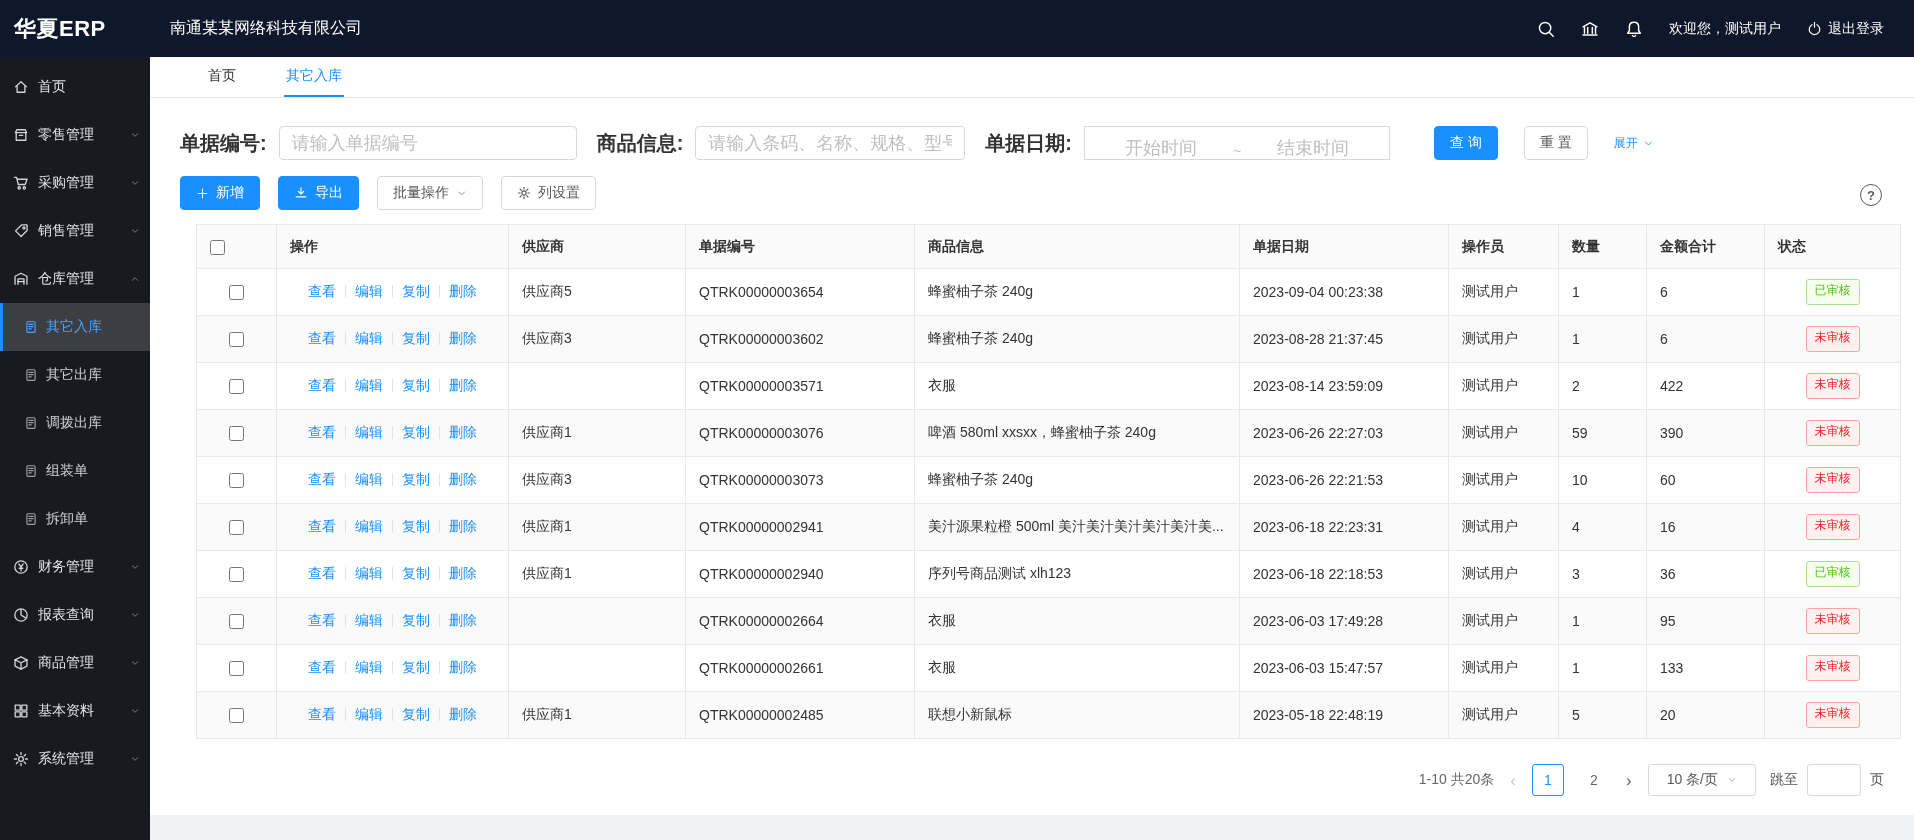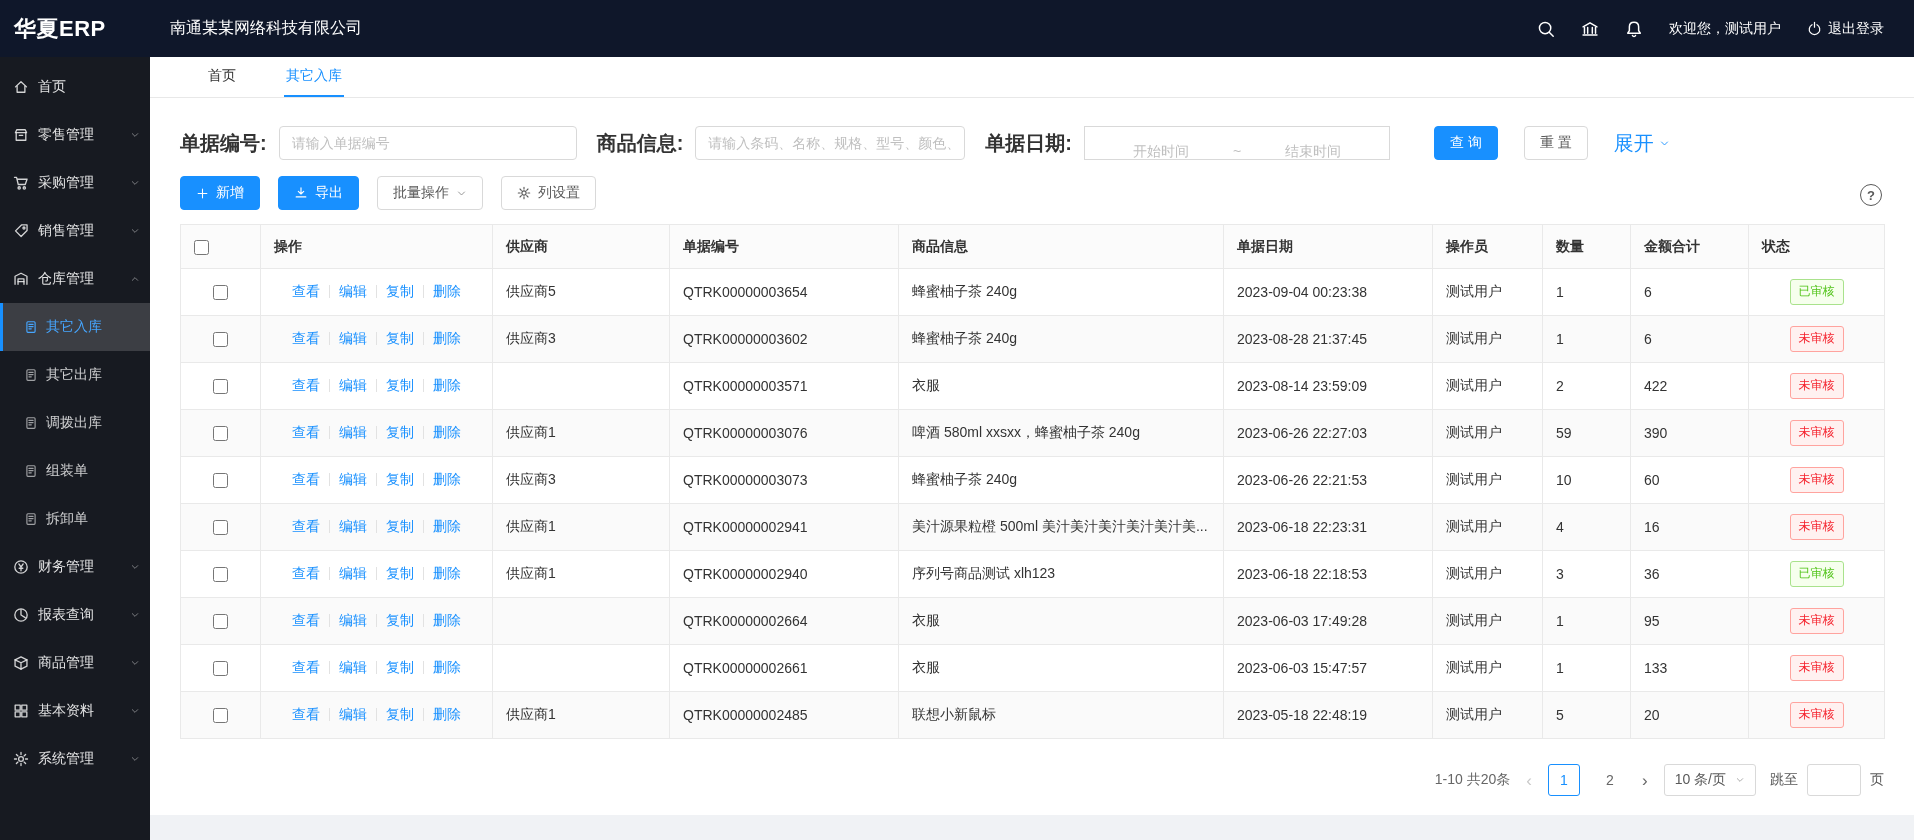--- a/index.html
+++ b/index.html
@@ -33,58 +33,58 @@
   .tab{display:flex;align-items:center;font-size:14px;color:#333;cursor:pointer;border-bottom:2px solid transparent;padding:0 2px;}
   .tab.active{color:#1890ff;border-bottom-color:#1890ff;}
 
   
   .page{background:#fff;height:717px;padding:0 30px;position:relative;}
 
   .filters{display:flex;align-items:center;padding-top:28px;}
   .f-group{display:flex;align-items:center;}
   .f-group + .f-group{margin-left:20px;}
   .f-label{font-weight:bold;font-size:20px;color:#333;margin-right:12px;white-space:nowrap;}
-  input{font-family:inherit;font-size:14px;color:#333;outline:none;}
+  input{font-family:inherit;font-size:18px;color:#333;outline:none;}
   input::placeholder{color:#bfbfbf;}
   .f-input{height:34px;border:1px solid #d9d9d9;border-radius:4px;padding:0 12px;background:#fff;}
   .f-input.bill{width:298px;}
   .f-input.product{width:270px;}
   .date-range{width:306px;height:34px;border:1px solid #d9d9d9;border-radius:0;display:flex;align-items:flex-end;padding:0 8px;background:#fff;cursor:pointer;}
   .dr-input{flex:1;border:none;text-align:center;min-width:0;background:transparent;}
   .dr-sep{color:#bfbfbf;padding:0 4px;}
   .btn{height:34px;border-radius:4px;border:1px solid #d9d9d9;background:#fff;color:#595959;font-size:14px;padding:0 15px;cursor:pointer;display:inline-flex;align-items:center;gap:7px;font-family:inherit;white-space:nowrap;}
   .btn-primary{background:#1890ff;border-color:#1890ff;color:#fff;}
   .btn-search{margin-left:44px;}
   .btn-reset{margin-left:26px;}
-  .expand{margin-left:26px;color:#1890ff;font-size:20px;display:inline-flex;align-items:center;gap:5px;cursor:pointer;text-decoration:none;}
+  .expand{margin-left:26px;color:#1890ff;font-size:12px;display:inline-flex;align-items:center;gap:5px;cursor:pointer;text-decoration:none;}
 
   .toolbar{display:flex;align-items:center;gap:18px;margin-top:16px;}
   .help-icon{position:absolute;top:86px;right:32px;width:22px;height:22px;border:1.5px solid #595959;border-radius:50%;display:flex;align-items:center;justify-content:center;font-size:13px;font-weight:bold;color:#595959;cursor:pointer;}
 
   
-  .grid{width:100%;border-collapse:collapse;table-layout:fixed;margin-top:14px;}
+  .grid{width:100%;border-collapse:collapse;table-layout:fixed;margin-top:14px;margin-left:16px;}
   .grid th,.grid td{border:1px solid #e9e9e9;padding:0 13px;font-size:14px;white-space:nowrap;overflow:hidden;text-overflow:ellipsis;}
   .grid thead th{height:44px;background:#fbfbfb;font-weight:bold;text-align:left;color:#333;}
   .grid td{height:47px;color:#333;}
   .grid tbody tr:nth-child(even){background:#fafafa;}
   th.col-check,td.col-check,th.col-ops,td.col-ops,th.col-status,td.col-status{text-align:center;}
   input[type=checkbox]{width:15px;height:15px;accent-color:#1890ff;cursor:pointer;vertical-align:middle;}
   .op{color:#1890ff;cursor:pointer;text-decoration:none;}
   .op-sep{display:inline-block;width:1px;height:13px;background:#e2e2e2;margin:0 9px;vertical-align:-2px;}
-  .badge{display:inline-block;padding:2px 8px;font-size:12px;border-radius:3px;line-height:1.6;}
+  .badge{display:inline-block;padding:2px 8px;font-size:12px;border-radius:3px;line-height:1.6;font-family:Liberation Mono, monospace;}
   .badge.approved{color:#52c41a;border:1px solid #a9e28c;background:#f6ffed;}
   .badge.pending{color:#f5222d;border:1px solid #ffa39e;background:#fff1f0;}
 
   
   .pagination{display:flex;align-items:center;justify-content:flex-end;gap:14px;margin-top:25px;font-size:14px;color:#666;}
   .pg-arrow{font-size:17px;cursor:pointer;color:#666;padding:0 2px;line-height:1;}
   .pg-arrow.disabled{color:#c9c9c9;cursor:default;}
   .pg-num{min-width:32px;height:32px;line-height:32px;text-align:center;cursor:pointer;color:#666;border-radius:3px;}
   .pg-num.current{border:1px solid #1890ff;color:#1890ff;line-height:30px;background:#fff;}
-  .pg-size{height:32px;border:1px solid #d9d9d9;border-radius:3px;display:inline-flex;align-items:center;gap:9px;padding:0 10px;cursor:pointer;color:#595959;background:#fff;}
+  .pg-size{height:32px;border:1px solid #d9d9d9;border-radius:3px;display:inline-flex;align-items:center;gap:9px;padding:0 18px;cursor:pointer;color:#595959;background:#fff;}
   .pg-jump{display:inline-flex;align-items:center;gap:9px;color:#595959;justify-content:flex-end;}
   .pg-jump-input{width:54px;height:32px;border:1px solid #d9d9d9;border-radius:3px;padding:0 8px;}
 </style>
 </head>
 <body>
 
 <div class="topbar">
   <div class="logo">华夏ERP</div>
   <div class="company">南通某某网络科技有限公司</div>
   <div class="topbar-right">

